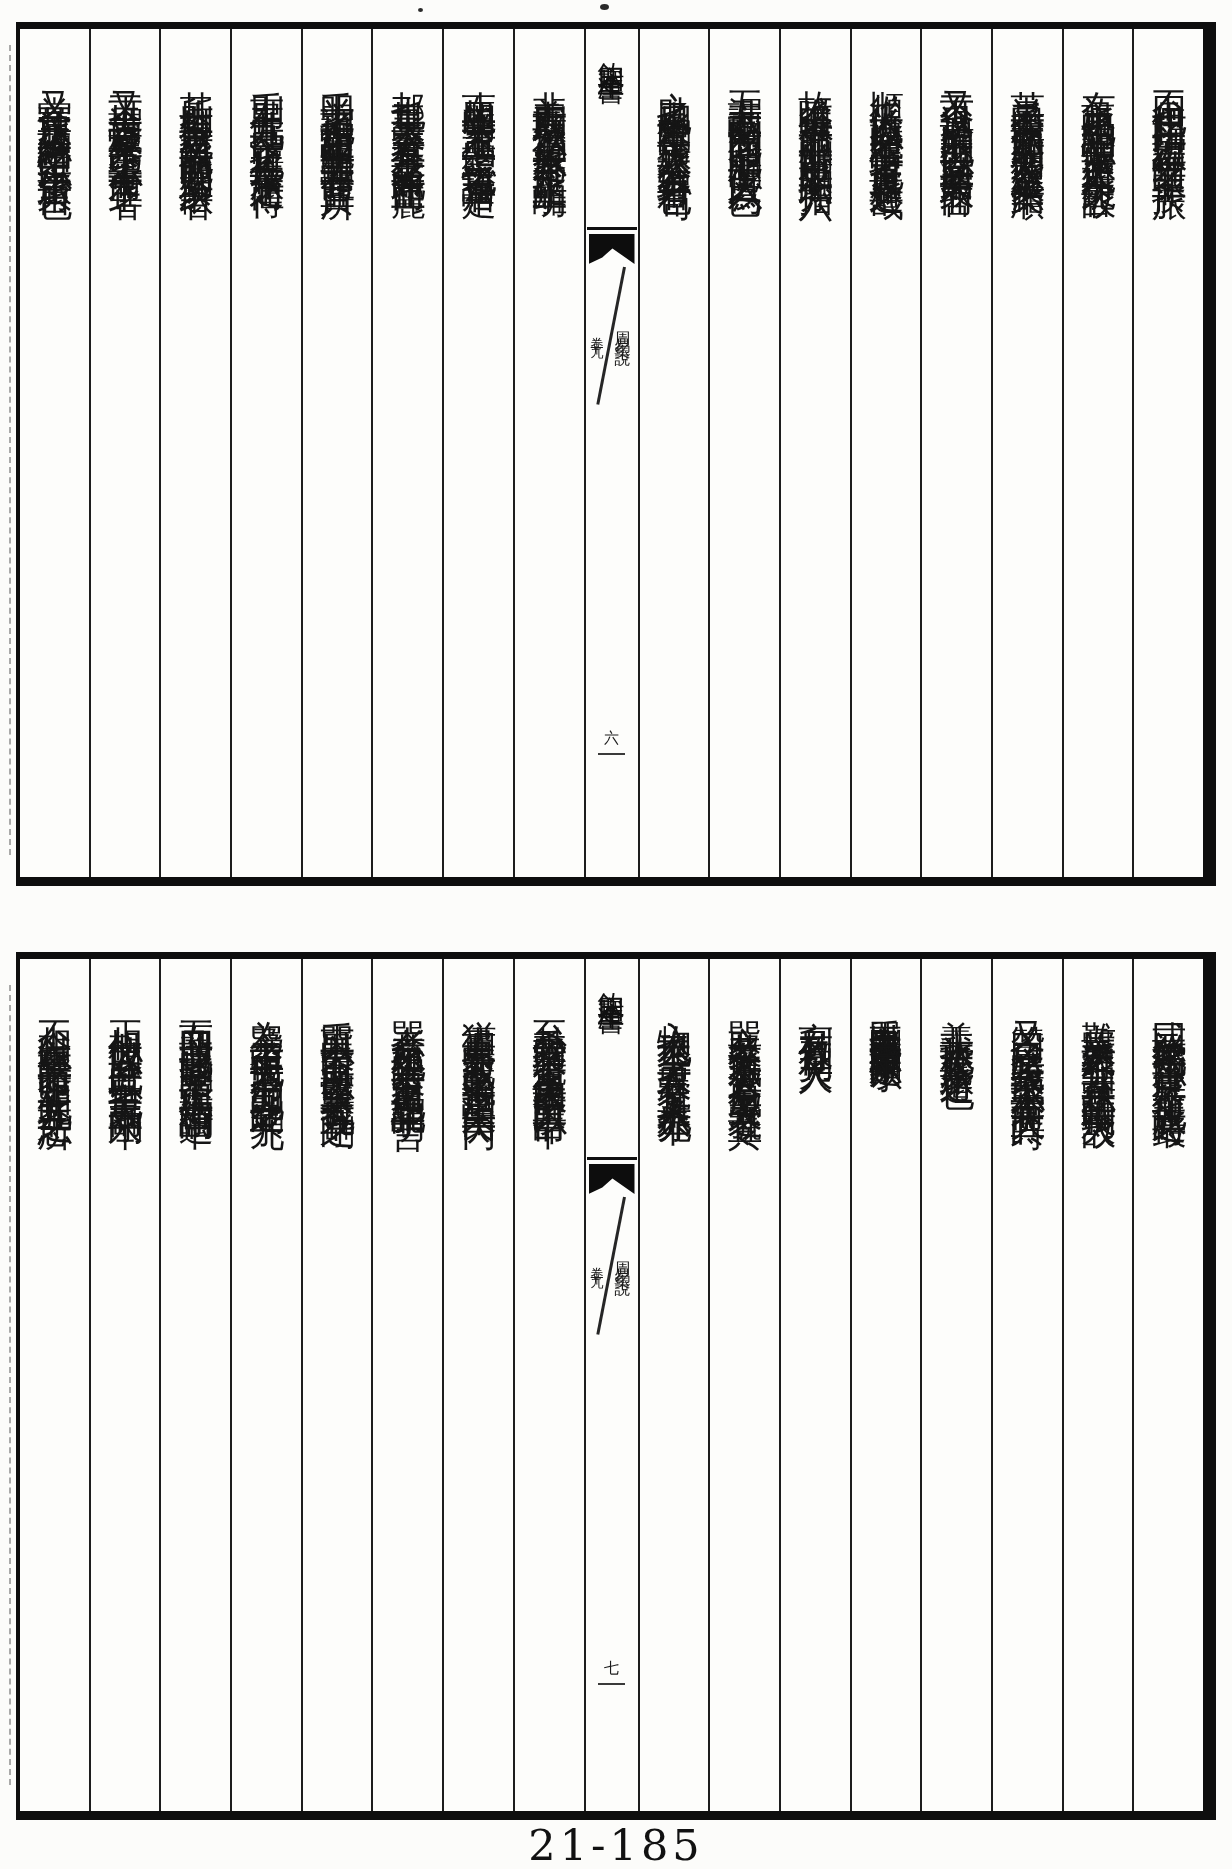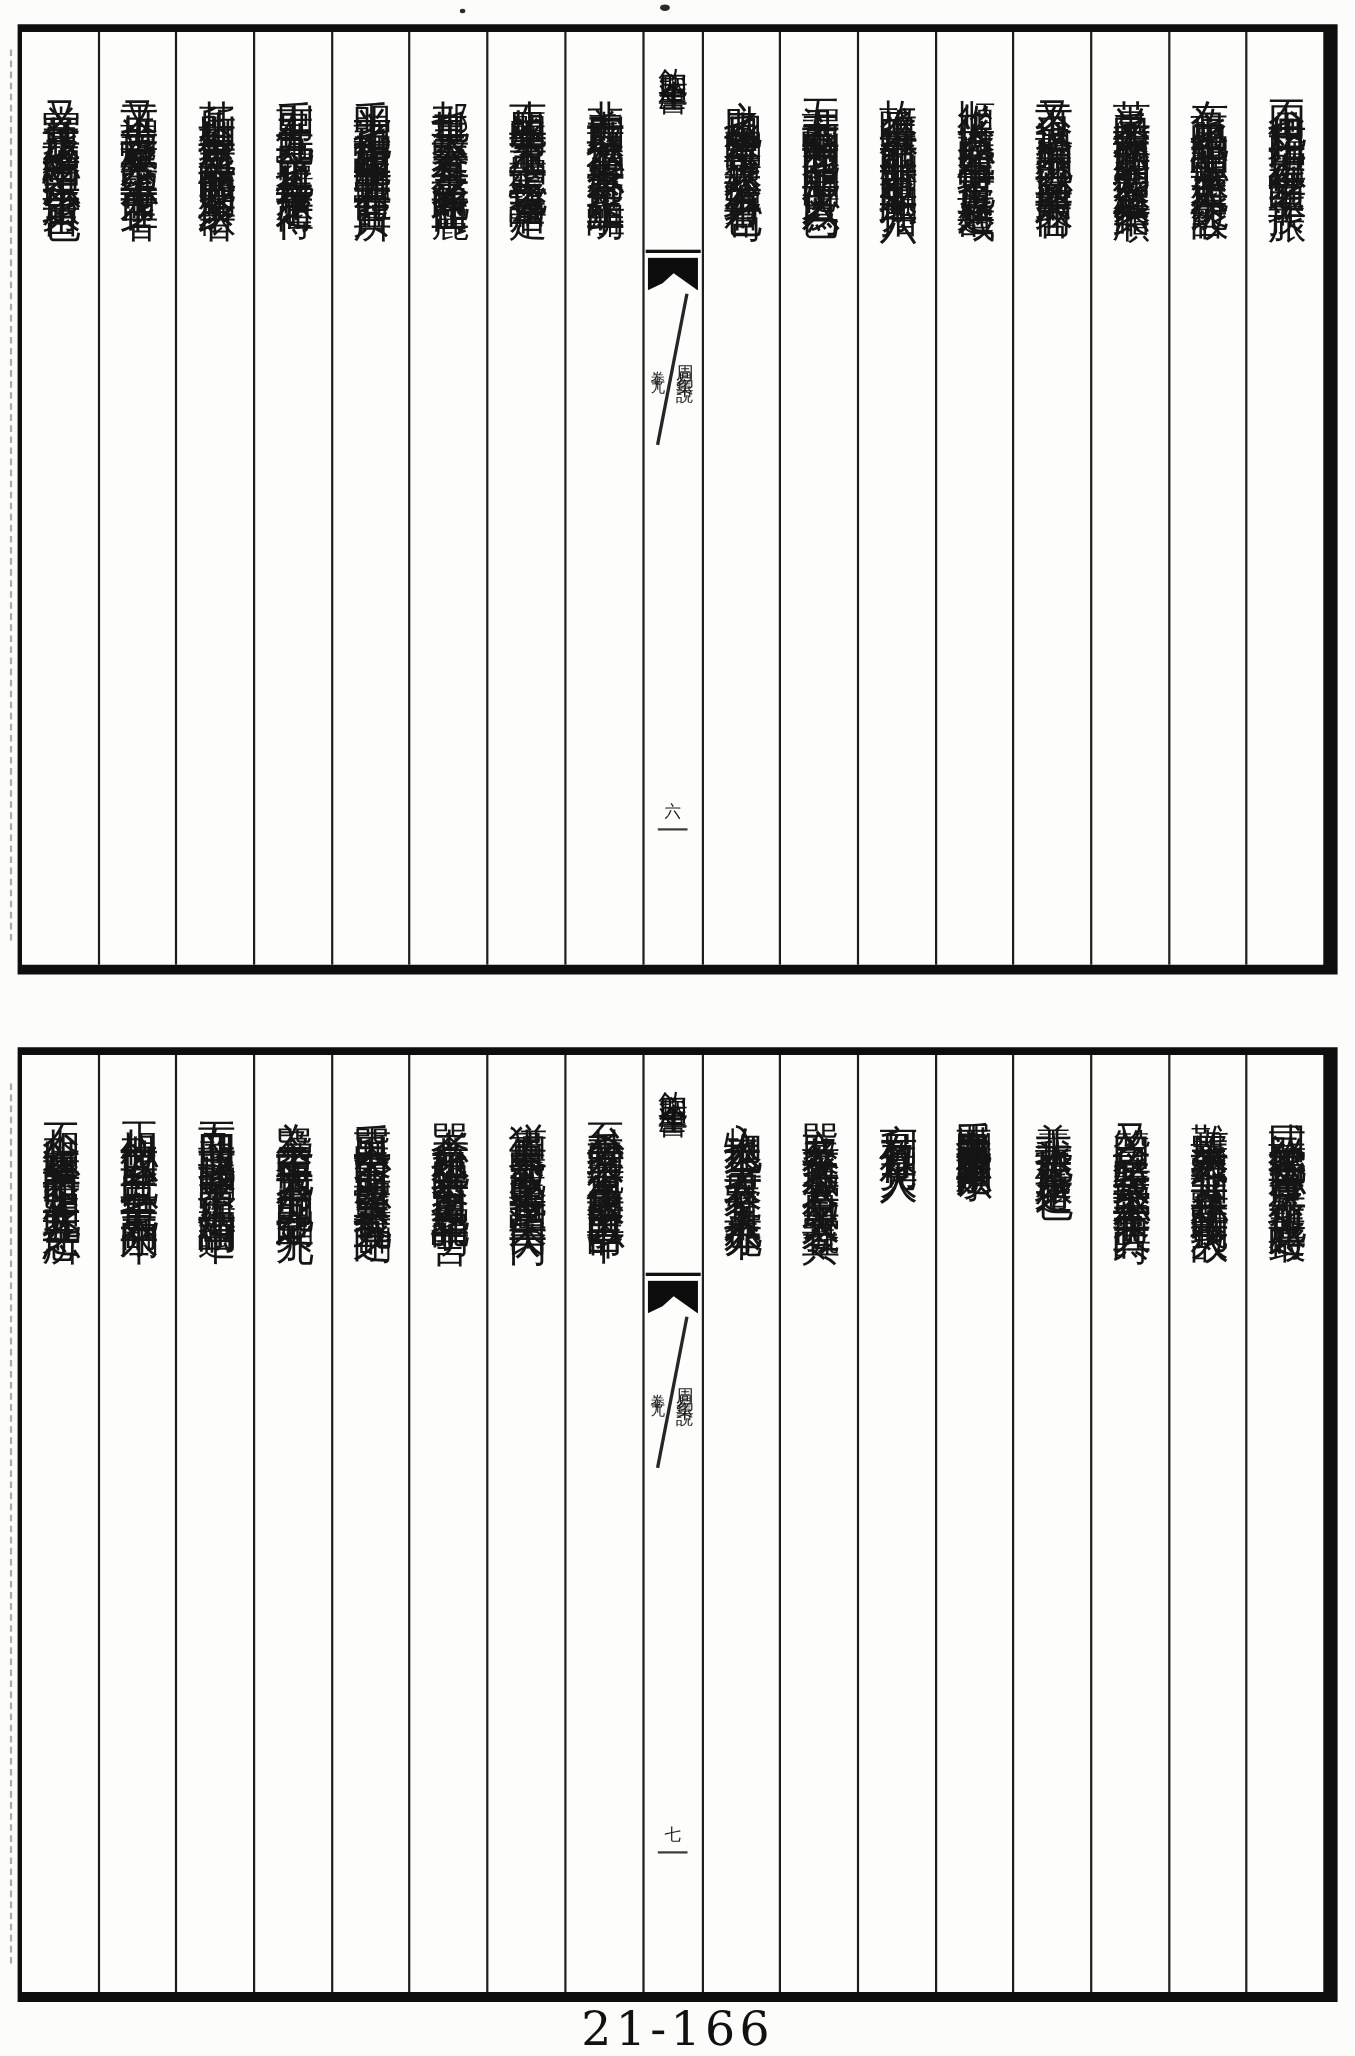--- a/index.html
+++ b/index.html
@@ -168,14 +168,14 @@
     <div class="tcol">至卦叠兩巽有號令重復之象故曰重巽以申命申</div>
     <div class="tcol">猶書堯典申命羲叔之申義皆訓重溪上朱氏曰內</div>
     <div class="tcol">巽者命之始也外巽者申前之命也愚謂孔子明言</div>
     <div class="tcol">重巽以申命蓋申命所以體重巽之義也九五之剛</div>
     <div class="tcol">為巽之主中正而无過為命出則九二之剛巽乎九</div>
     <div class="tcol">五而罔敢或違故曰剛巽乎中正與姤傳謂剛遇中</div>
     <div class="tcol">正相似彼以四五言此以二五言也夫二五兩剛本</div>
     <div class="tcol">不相合以在重巽之時而上下相巽此九五之志所</div>
   </div>
 
-  <div class="folio">21-166</div>
+  <div class="folio">21-185</div>
 </div>
 
 </body></html>

